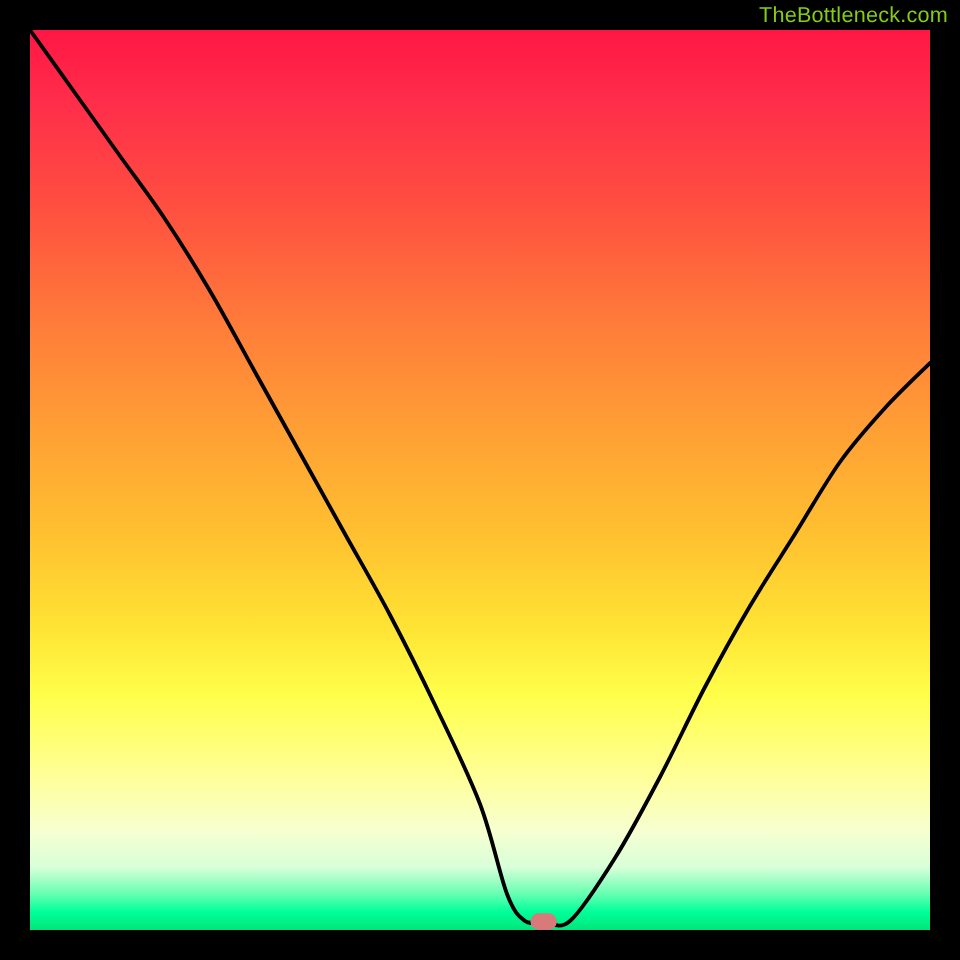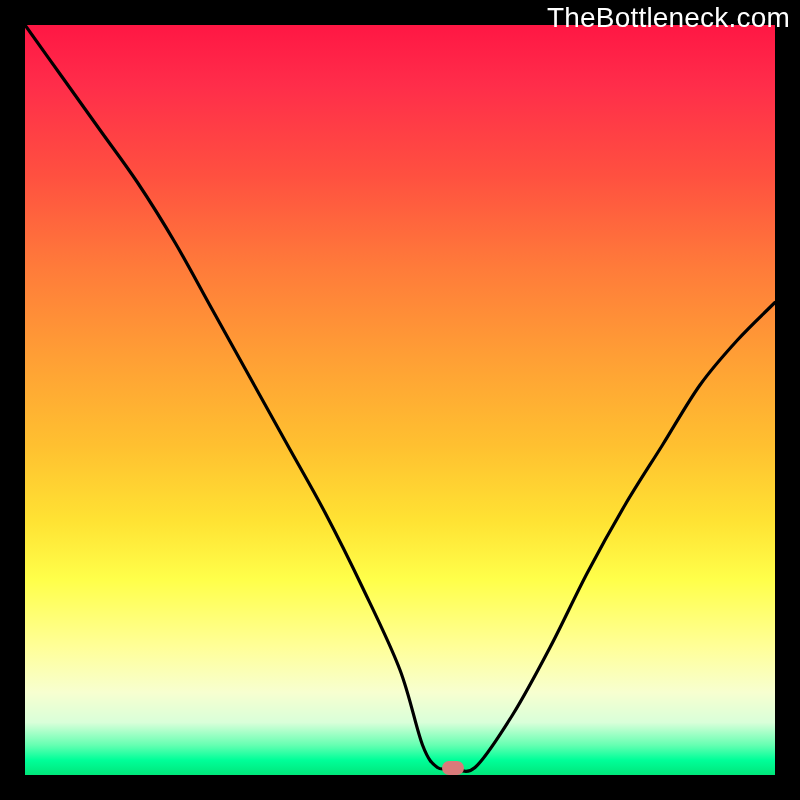--- a/index.html
+++ b/index.html
@@ -8,22 +8,22 @@
     height: 800px;
     background: #000;
     font-family: Arial, Helvetica, sans-serif;
     position: relative;
     overflow: hidden;
   }
   .watermark {
     position: absolute;
     top: 2px;
     right: 10px;
-    color: #ffffff;
-    font-size: 28px;
+    color: #84cc16;
+    font-size: 18px;
     letter-spacing: 0.2px;
     z-index: 5;
   }
   .frame {
     position: absolute;
     inset: 0;
     border: 25px solid #000;
     pointer-events: none;
     z-index: 3;
   }

